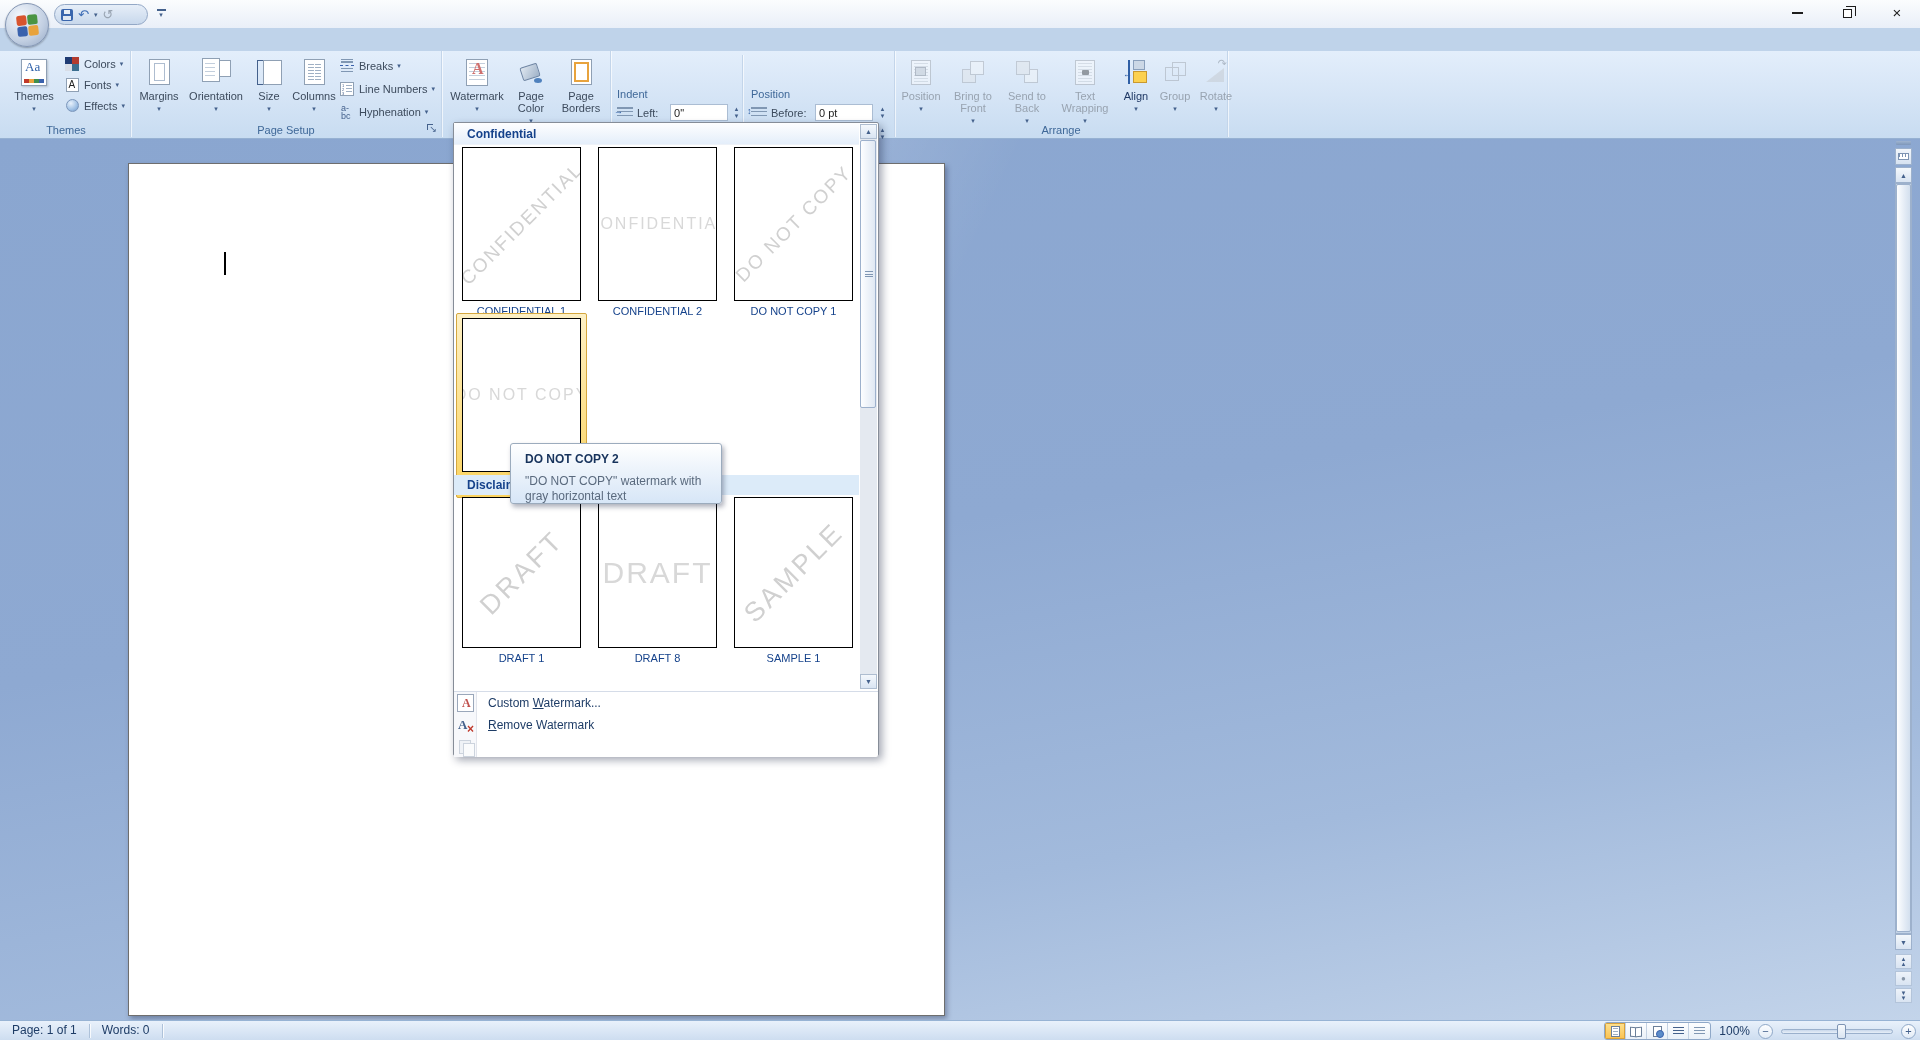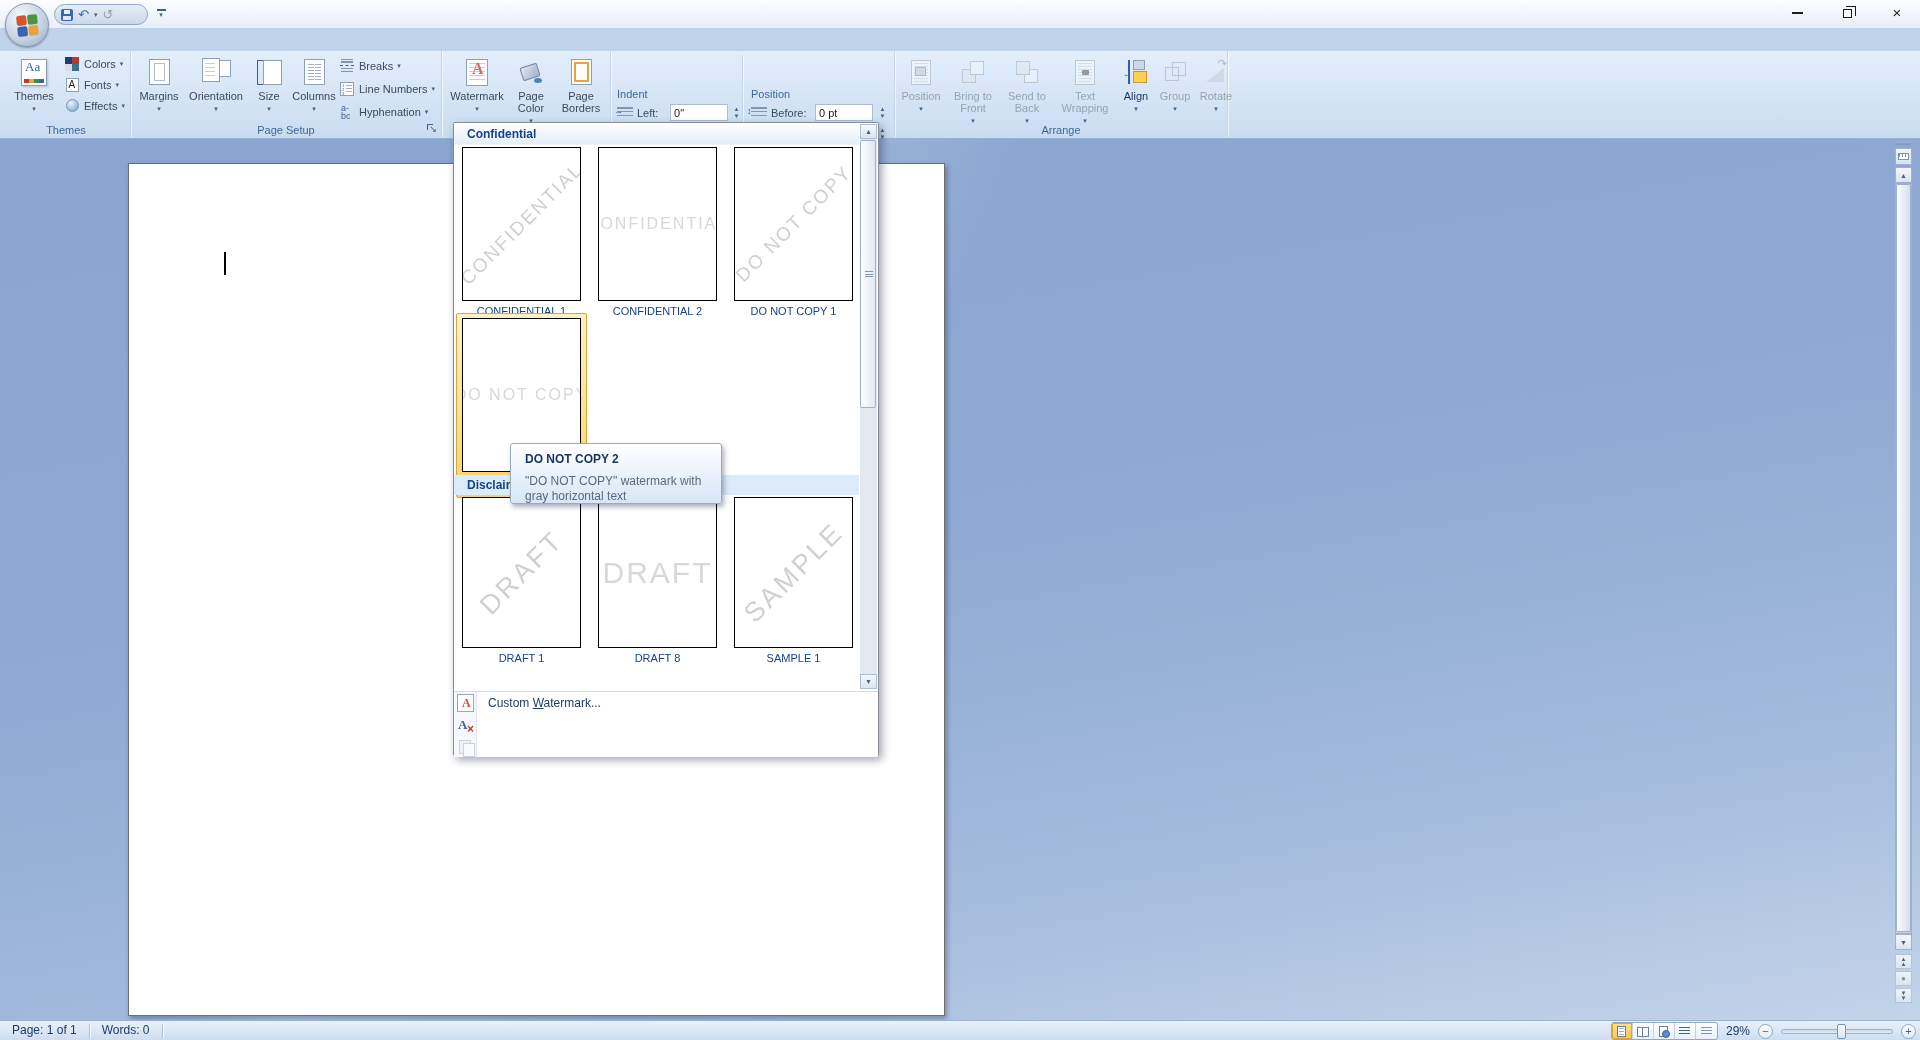--- a/index.html
+++ b/index.html
@@ -653,21 +653,21 @@
         <div class="vbtn">
             <span class="vb-web"></span>
           </div>
         <div class="vbtn">
             <span class="vb-outline"></span>
           </div>
         <div class="vbtn">
             <span class="vb-draft"></span>
           </div>
       </div>
-      <span class="zoom-text">29%</span>
+      <span class="zoom-text">100%</span>
       <span class="zbtn">−</span>
       <span class="ztrack">
         <span class="zthumb"></span>
       </span>
       <span class="zbtn">+</span>
     </div>
   </div>
 
   <div class="gallery">
     <div class="gal-header">Confidential</div>
@@ -718,20 +718,21 @@
           <span>▼</span>
         </div>
     </div>
 
     <div class="gal-footer">
       <div class="icon-col"></div>
       <span class="m-icon mi-custom"></span>
       <span class="m-icon mi-remove"></span>
       <span class="m-icon mi-save"></span>
       <div class="menu-item m-1"><span>Custom </span><span class="u">W</span><span>atermark...</span></div>
+      <div class="menu-item m-2"><span></span><span class="u">R</span><span>emove Watermark</span></div>
     </div>
   </div>
 
   <div class="tooltip">
     <div class="tt-title">DO NOT COPY 2</div>
     <div class="tt-desc">"DO NOT COPY" watermark with gray horizontal text</div>
   </div>
 
 </div>
 

